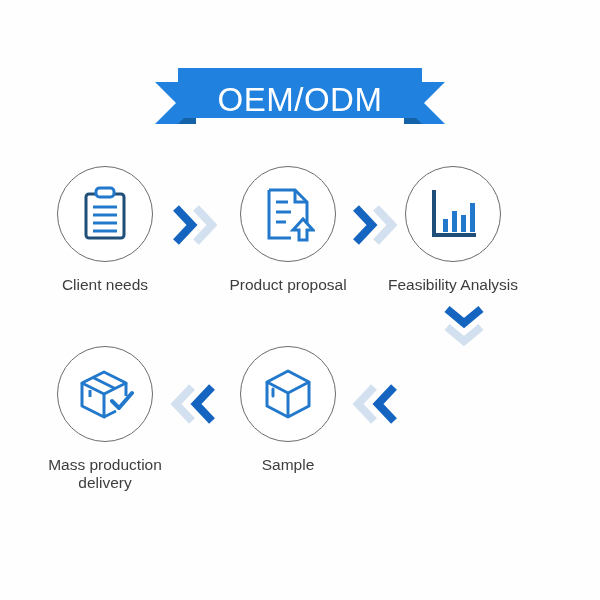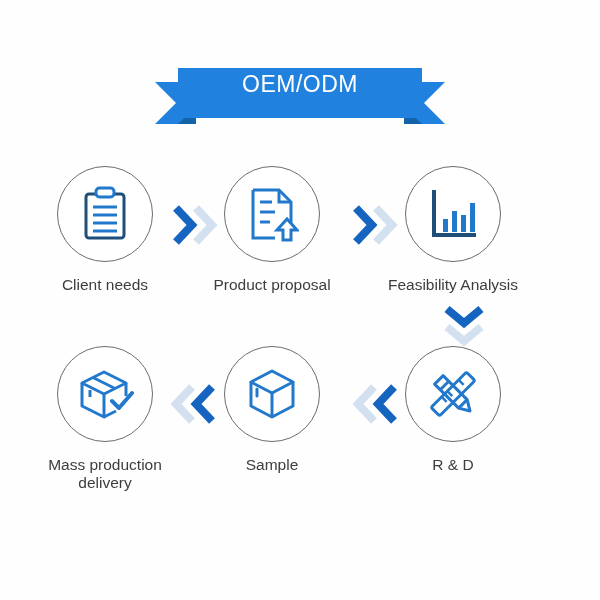--- a/index.html
+++ b/index.html
@@ -27,48 +27,48 @@
     position: absolute;
     left: 0;
     top: 62px;
     width: 600px;
     height: 72px;
   }
   .ribbon-svg { display: block; }
   .ribbon-label {
     position: absolute;
     left: 0;
-    top: 62px;
+    top: 78px;
     width: 600px;
     height: 44px;
     line-height: 44px;
     text-align: center;
     color: #ffffff;
-    font-size: 23px;
+    font-size: 33px;
     letter-spacing: 0.5px;
     font-family: "Liberation Sans", sans-serif;
   }
 
   
   .row {
     position: absolute;
     left: 0;
     width: 517px;
     height: 150px;
   }
   .row-top { top: 166px; }
   .row-bottom { top: 346px; }
 
   .node {
     position: absolute;
     width: 180px;
     text-align: center;
   }
   .node-1 { left: 15px; }
-  .node-2 { left: 182px; }
+  .node-2 { left: 198px; }
   .node-3 { left: 363px; }
 
   .circle {
     width: 96px;
     height: 96px;
     margin: 0 auto;
     border: 1px solid #6b6b6b;
     border-radius: 50%;
     background: #ffffff;
     display: flex;
@@ -209,43 +209,20 @@
             <path d="M14 24 V31" fill="none" stroke="#2279CC" stroke-width="3"></path>
 
             <path d="M36 35 L43 42 L56 27" fill="none" stroke="#2279CC" stroke-width="4" stroke-linecap="round" stroke-linejoin="round"></path>
           </svg>
         </span>
       </div>
       <div class="node-label">Mass production
 delivery</div>
     </div>
 
-    <div class="node node-3">
-      <div class="circle">
-        <span>
-          <svg width="56" height="56" viewBox="0 0 56 56">
-
-            <g transform="rotate(45 28 28)">
-              <rect x="22" y="3" width="12" height="50" rx="2" ry="2" fill="none" stroke="#2279CC" stroke-width="3"></rect>
-              <line x1="22" y1="14" x2="29" y2="14" stroke="#2279CC" stroke-width="2.5"></line>
-              <line x1="22" y1="22" x2="29" y2="22" stroke="#2279CC" stroke-width="2.5"></line>
-              <line x1="22" y1="30" x2="29" y2="30" stroke="#2279CC" stroke-width="2.5"></line>
-              <line x1="22" y1="38" x2="29" y2="38" stroke="#2279CC" stroke-width="2.5"></line>
-            </g>
-
-            <g transform="rotate(-45 28 28)">
-              <path d="M22 8 H34 V42 L28 52 L22 42 Z" fill="none" stroke="#2279CC" stroke-width="3" stroke-linejoin="round"></path>
-              <line x1="22" y1="16" x2="34" y2="16" stroke="#2279CC" stroke-width="3"></line>
-              <line x1="22" y1="42" x2="34" y2="42" stroke="#2279CC" stroke-width="3"></line>
-            </g>
-          </svg>
-        </span>
-      </div>
-      <div class="node-label">R &amp; D</div>
-    </div>
   </div>
 
   <div class="chev chev-top-1">
     <span>
       <svg width="54" height="54" viewBox="0 0 54 54">
         <path d="M8 10 L24 27 L8 44" fill="none" stroke="#1565C0" stroke-width="8" stroke-linecap="butt" stroke-linejoin="miter"></path>
         <path d="M28 10 L44 27 L28 44" fill="none" stroke="#D3E0F0" stroke-width="8" stroke-linecap="butt" stroke-linejoin="miter"></path>
       </svg>
     </span>
   </div>

